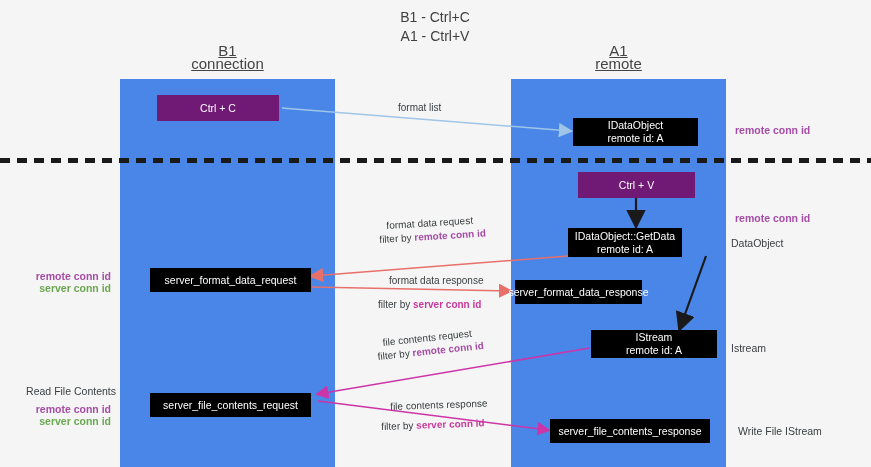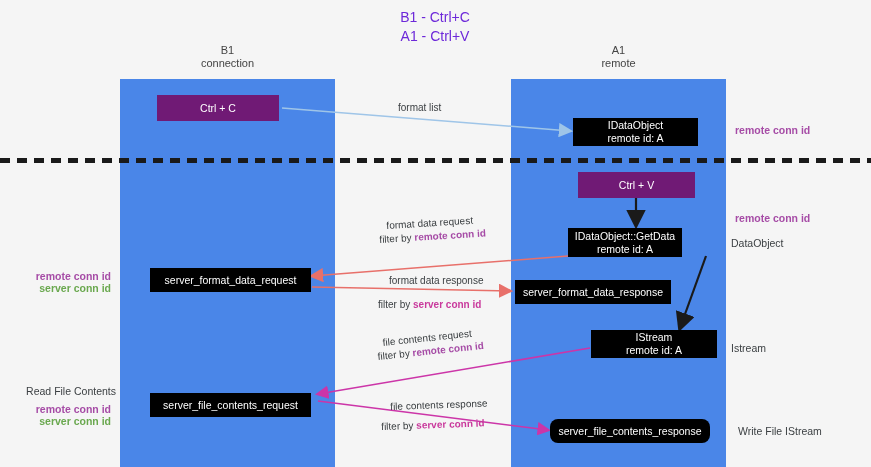--- a/index.html
+++ b/index.html
@@ -11,28 +11,28 @@
     position:relative;
   }
   #stage { position:absolute; left:0; top:0; width:871px; height:467px; }
 
   .col { position:absolute; background:#4a86e8; }
   .col-left  { left:120px; top:79px; width:215px; height:388px; }
   .col-right { left:511px; top:79px; width:215px; height:388px; }
 
   .col-head {
     position:absolute; text-align:center; color:#444;
-    font-size:11px; line-height:13px; white-space:pre-line;
+    font-size:15px; line-height:13px; white-space:pre-line;text-decoration:underline;
   }
   .col-head-left  { left:120px; top:44px; width:215px; }
   .col-head-right { left:511px; top:44px; width:215px; }
 
   .title {
     position:absolute; left:0; top:8px; width:870px;
-    text-align:center; color:#6d28d9;
+    text-align:center; color:#404040;
     font-size:14px; line-height:19px; white-space:pre-line;
   }
 
   .box {
     position:absolute; box-sizing:border-box;
     display:flex; flex-direction:column;
     align-items:center; justify-content:center;
     color:#fff; font-size:10.5px; line-height:13px;
     text-align:center; white-space:pre-line;
   }
@@ -112,28 +112,28 @@
   <div class="box box-orange" style="left:573px; top:118px; width:125px; height:28px;">IDataObject
 remote id: A</div>
 
   <div class="box box-green" style="left:578px; top:172px; width:117px; height:26px;">Ctrl + V</div>
 
   <div class="box box-orange" style="left:568px; top:228px; width:114px; height:29px;">IDataObject::GetData
 remote id: A</div>
 
   <div class="box box-orange" style="left:150px; top:268px; width:161px; height:24px;">server_format_data_request</div>
 
-  <div class="box box-orange" style="left:515px; top:280px; width:156px; height:24px;">server_format_data_response</div>
+  <div class="box box-orange" style="left:515px; top:280px; width:127px; height:24px;">server_format_data_response</div>
 
   <div class="box box-orange" style="left:591px; top:330px; width:126px; height:28px;">IStream
 remote id: A</div>
 
   <div class="box box-orange" style="left:150px; top:393px; width:161px; height:24px;">server_file_contents_request</div>
 
-  <div class="box box-orange" style="left:550px; top:419px; width:160px; height:24px;border-radius:8px;">server_file_contents_response</div>
+  <div class="box box-orange" style="left:550px; top:419px; width:160px; height:24px;">server_file_contents_response</div>
 
   <div class="mid-label" style="left:398px; top:101px;">format list</div>
 
   <div class="mid-label" style="left:386px; top:219px; transform:rotate(-3.5deg); transform-origin:left top;">format data request</div>
   <div class="mid-label" style="left:379px; top:233px; transform:rotate(-3.5deg); transform-origin:left top;">
     <span>filter by </span><b class="cid-remote">remote conn id</b>
   </div>
 
   <div class="mid-label" style="left:389px; top:274px;">format data response</div>
   <div class="mid-label" style="left:378px; top:298px;">

